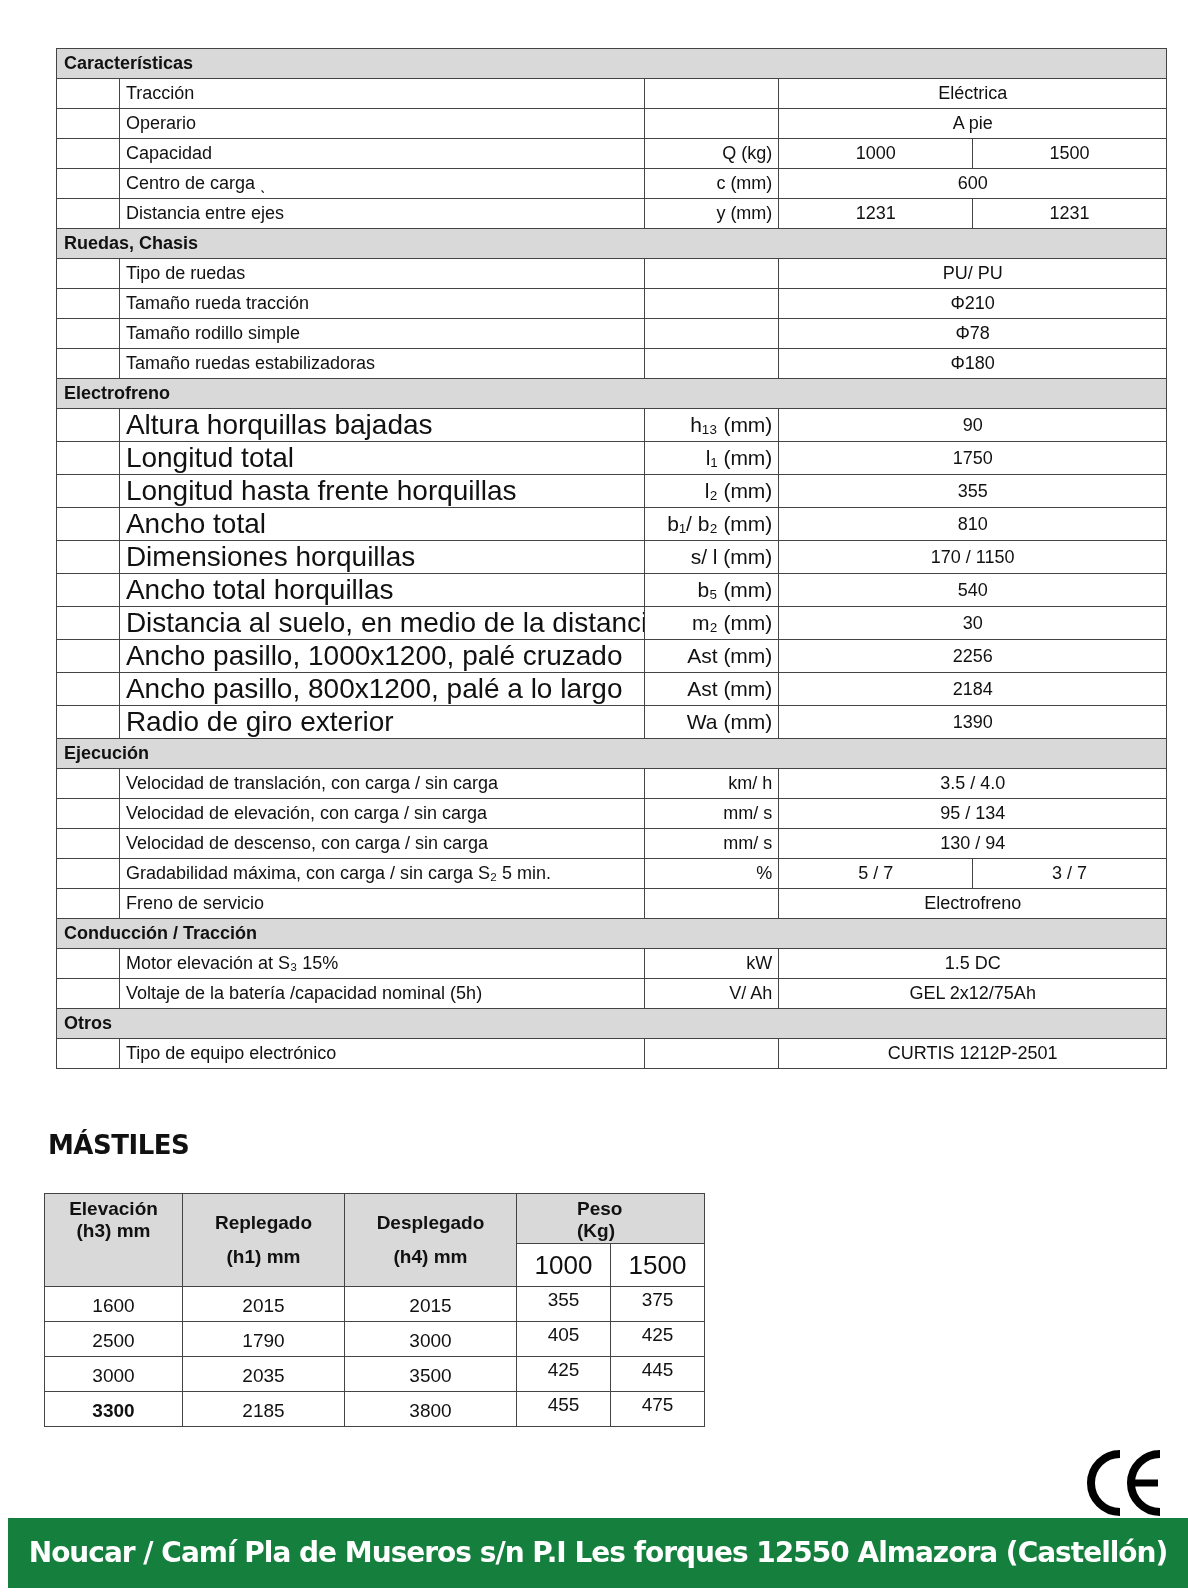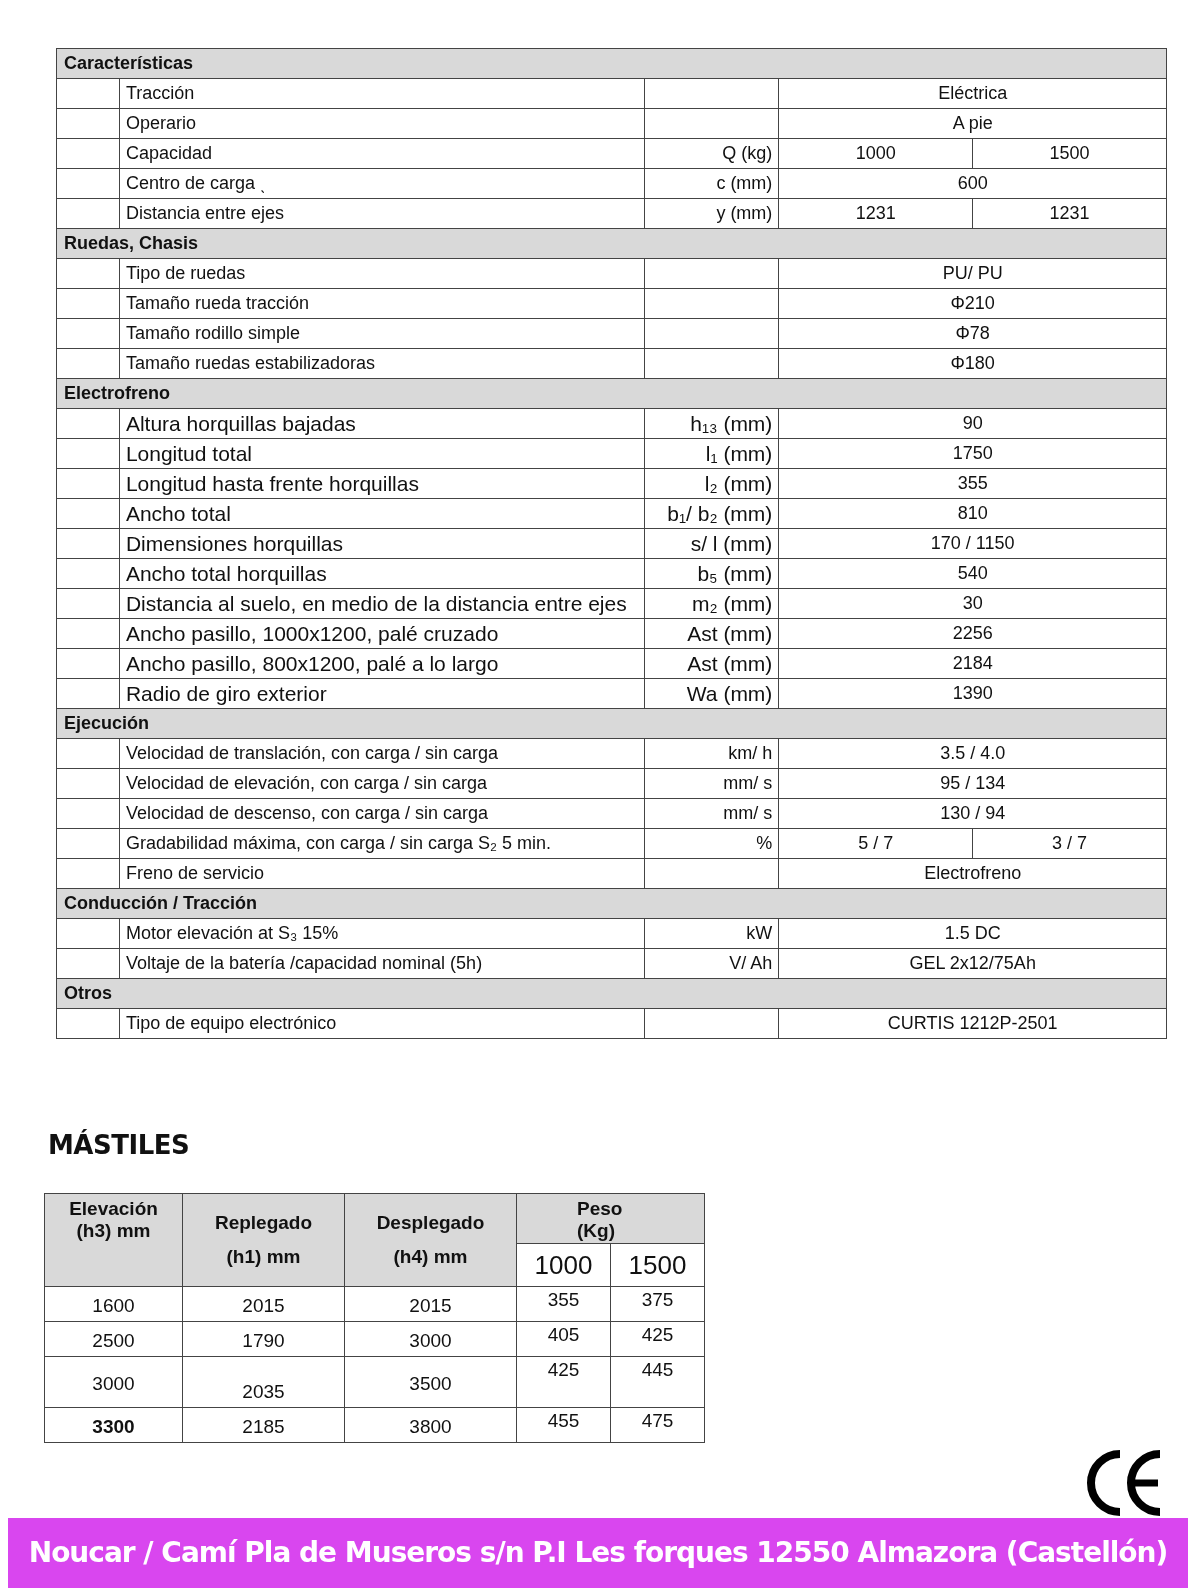--- a/index.html
+++ b/index.html
@@ -3,34 +3,34 @@
 <meta charset="utf-8">
 <style>
   html, body { margin:0; padding:0; background:#ffffff; }
   body { width:1188px; height:1592px; position:relative; overflow:hidden;
          font-family:"Liberation Sans", sans-serif; color:#111; }
   .spec { position:absolute; left:56px; top:48px; width:1111px; border-collapse:collapse;
           table-layout:fixed; }
   .spec td { border:1.5px solid #444; height:29px; padding:0 6px; font-size:18px;
              white-space:nowrap; overflow:hidden; }
   .spec tr.sec td { background:#d9d9d9; font-weight:bold; font-size:18px; padding-left:7px; }
-  .spec tr.big td.lbl { font-size:21px; }
+  .spec tr.big td.lbl { font-size:28px; }
   .spec tr.big td.unit { font-size:21px; }
   .spec td.unit { text-align:right; }
   .spec td.val { text-align:center; }
   .mast-title { position:absolute; left:48px; top:1130px; font-size:26px; font-weight:bold;
                 font-family:"DejaVu Sans", sans-serif; letter-spacing:-0.5px; }
   .mast { position:absolute; left:44px; top:1193px; width:622px; border-collapse:collapse;
           table-layout:fixed; }
   .mast td { border:1.5px solid #444; text-align:center; font-size:19px; height:29px; }
   .mast td.h { background:#d9d9d9; font-weight:bold; font-size:19px; line-height:22px; vertical-align:top; padding-top:4px; }
   .mast td.sub { background:#fff; font-size:26px; height:40px; }
   .mast td.w { vertical-align:top; padding-top:2px; }
   .ce { position:absolute; left:1086px; top:1448px; width:80px; height:70px; }
-  .footer { position:absolute; left:8px; top:1518px; width:1180px; height:70px; background:#d946ef;
+  .footer { position:absolute; left:8px; top:1518px; width:1180px; height:70px; background:#15803d;
             color:#fff; font-weight:bold; font-size:28px; text-align:center; line-height:70px;
             font-family:"DejaVu Sans", sans-serif; letter-spacing:-1px; }
 </style>
 </head>
 <body>
 
 <table class="spec">
   <colgroup>
     <col style="width:62px">
       <col style="width:518px">
@@ -263,21 +263,21 @@
       </tr>
       <tr>
         <td style="padding-top: 4px;">2500</td>
         <td style="padding-top: 4px;">1790</td>
         <td style="padding-top: 4px;">3000</td>
         <td class="w">405</td>
         <td class="w">425</td>
       </tr>
       <tr>
         <td style="padding-top: 4px;">3000</td>
-        <td style="padding-top: 20px; border-radius: 14px;">2035</td>
+        <td style="padding-top: 4px; border-radius: 14px;">2035</td>
         <td style="padding-top: 4px;">3500</td>
         <td class="w">425</td>
         <td class="w">445</td>
       </tr>
       <tr>
         <td style="padding-top: 4px; font-weight: bold;">3300</td>
         <td style="padding-top: 4px;">2185</td>
         <td style="padding-top: 4px;">3800</td>
         <td class="w">455</td>
         <td class="w">475</td>

